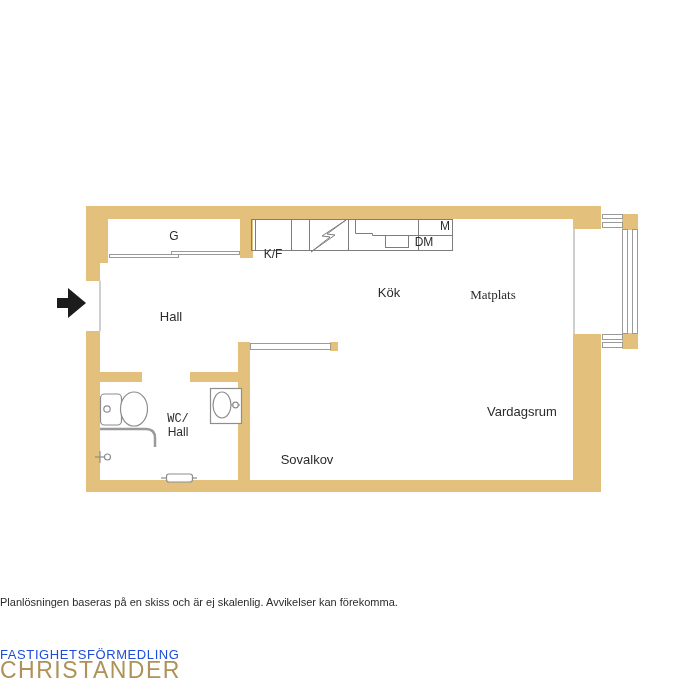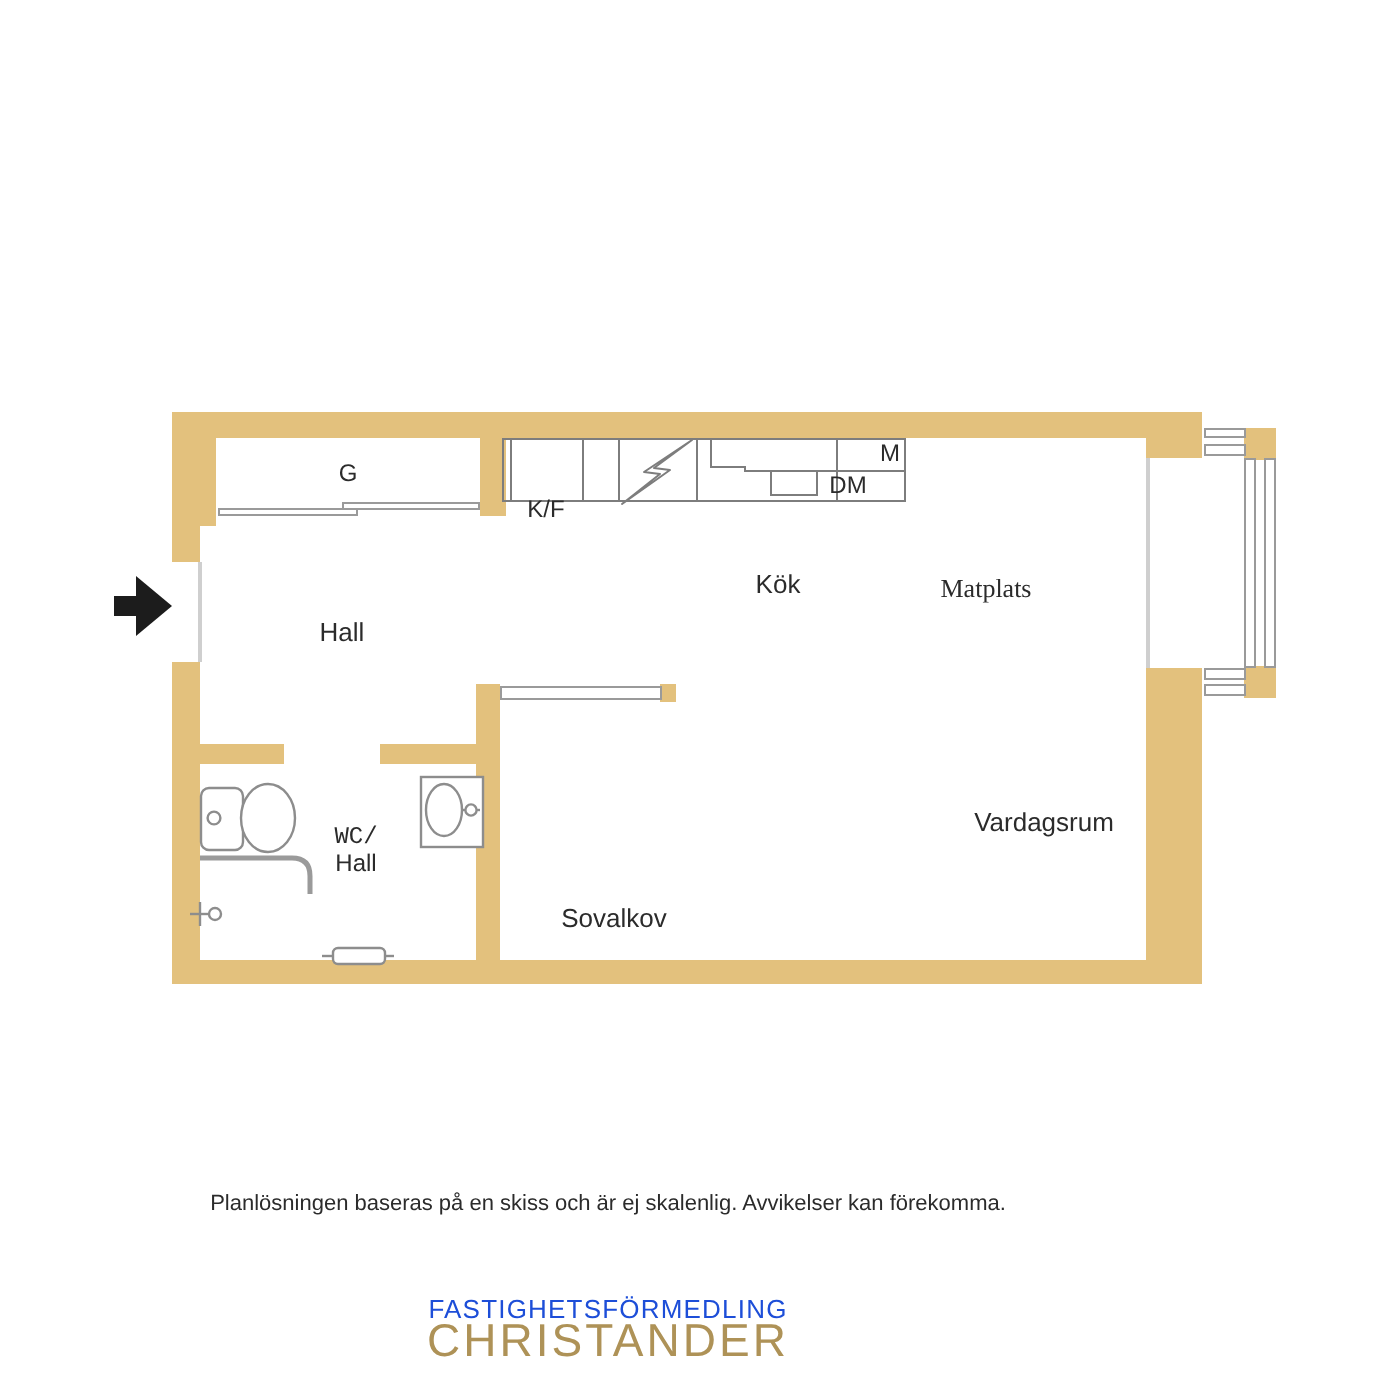--- a/index.html
+++ b/index.html
@@ -5,21 +5,21 @@
   html,body{margin:0;padding:0;background:#fff;}
   .canvas{position:relative;width:700px;height:700px;background:#fff;overflow:hidden;
           font-family:"Liberation Sans",sans-serif;color:var(--ink,#2b2b2b);}
   .wall{position:absolute;background:var(--wall,#e3c17d);}
   .win{position:absolute;background:#fff;border:1px solid #9a9a9a;box-sizing:border-box;}
   .thinline{position:absolute;background:#cfcfcf;}
   .lbl{position:absolute;transform:translate(-50%,-50%);font-size:13px;line-height:1.12;
        white-space:nowrap;text-align:center;color:var(--ink,#2b2b2b);}
   .lbl.small{font-size:12px;}
   svg.overlay{position:absolute;left:0;top:0;}
-  .footer-text{position:absolute;left:0;width:608px;text-align:center;}
+  .footer-text{position:absolute;left:0;width:608px;}
   .disclaimer{top:596px;font-size:11px;color:var(--ink,#2b2b2b);}
   .brand-name{top:657px;font-size:23px;letter-spacing:1.5px;color:var(--brand,#ae9257);}
   .brand-sub{top:647px;font-size:13px;letter-spacing:0.6px;color:#1d4ed8;}
 </style>
 </head>
 <body>
 
 <div class="canvas">
 
   <div class="wall" style="left:86px;top:206px;width:515px;height:13px;"></div>

